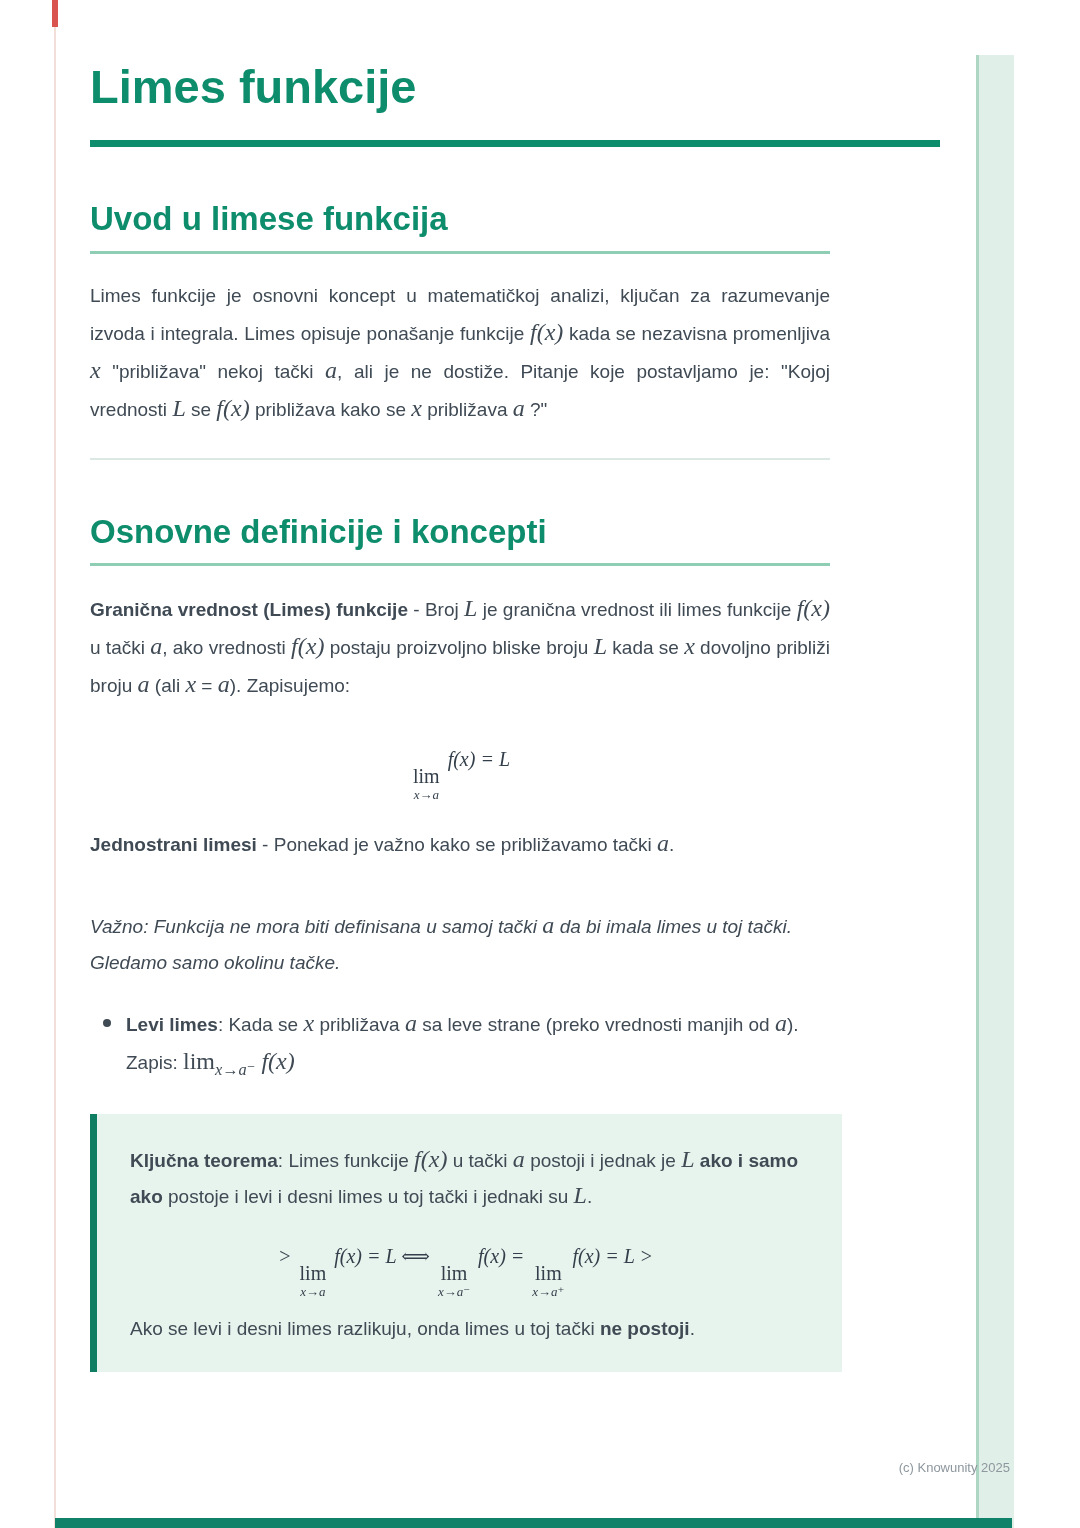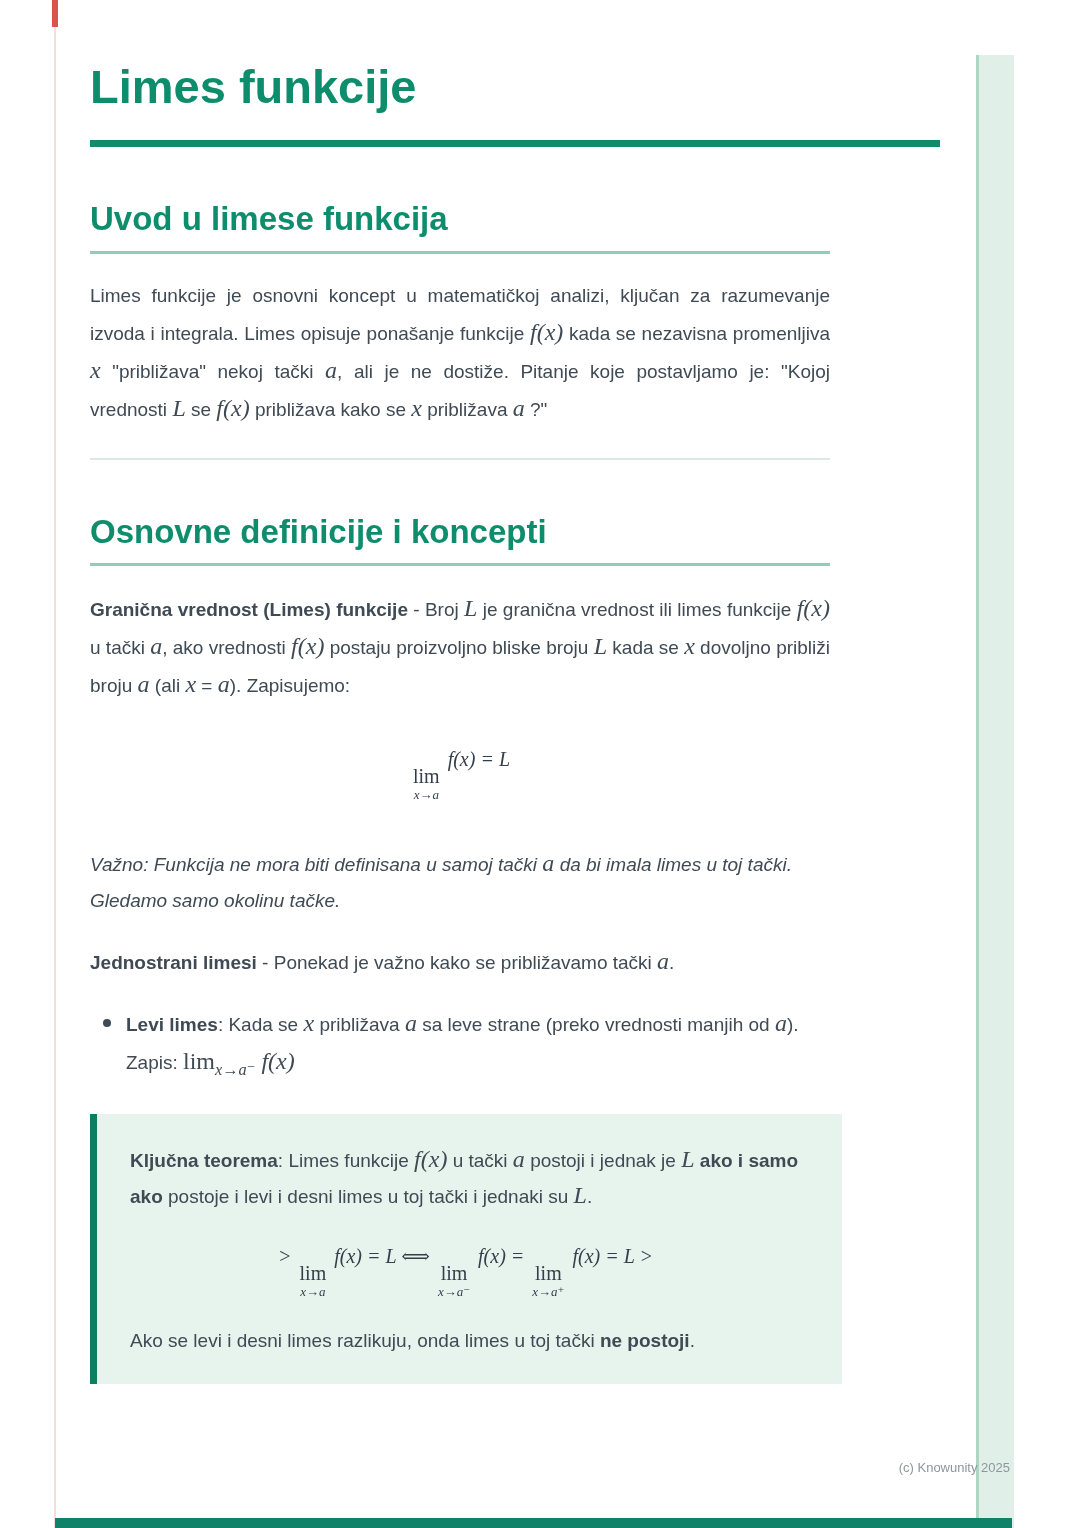--- a/index.html
+++ b/index.html
@@ -42,21 +42,21 @@
 
   ul.bullets { margin-top:24px; width:740px; list-style:none; padding-left:36px; }
   ul.bullets li { position:relative; font-size:19px; line-height:36px; margin-bottom:14px; color:#3f4a54; }
   ul.bullets li::before { content:""; position:absolute; left:-23px; top:14px;
                           width:8px; height:8px; border-radius:50%; background:#3f4a54; }
 
   .callout { margin-top:26px; width:752px; background:#e7f3ed;
              border-left:7px solid #0f7d62; padding:28px 41px 26px 33px; }
   .callout .cpara { margin-top:0; width:auto; line-height:34px; }
   .callout .cmath { margin-top:30px; width:auto; }
-  .callout .zakljucak { margin-top:26px; }
+  .callout .zakljucak { margin-top:14px; }
 
   .footer { position:absolute; right:70px; top:1460px; font-size:13px; color:#8d979e; z-index:3; }
 </style>
 </head>
 <body>
 
 <div class="canvas">
   <div class="margin-line"></div>
   <div class="margin-mark"></div>
   <div class="right-stripe"></div>
@@ -77,23 +77,23 @@
       <h2>Osnovne definicije i koncepti</h2>
       <div class="h2-rule"></div>
 
       <p class="para justify"><span class="s-b">Granična vrednost (Limes) funkcije</span><span class="s-n"> - Broj </span><span class="s-m">L</span><span class="s-n"> je granična vrednost ili limes funkcije </span><span class="s-m">f(x)</span><span class="s-n"> u tački </span><span class="s-m">a</span><span class="s-n">, ako vrednosti </span><span class="s-m">f(x)</span><span class="s-n"> postaju proizvoljno bliske broju </span><span class="s-m">L</span><span class="s-n"> kada se </span><span class="s-m">x</span><span class="s-n"> dovoljno približi broju </span><span class="s-m">a</span><span class="s-n"> (ali </span><span class="s-m">x</span><span class="s-n"> = </span><span class="s-m">a</span><span class="s-n">). Zapisujemo:</span></p>
 
       <div class="math-display"><span class="limstack">
             <span class="limword">lim</span>
             <span class="limsub">x→a</span>
           </span> f(x) = L</div>
 
+      <p class="para"><span class="s-b">Jednostrani limesi</span><span class="s-n"> - Ponekad je važno kako se približavamo tački </span><span class="s-m">a</span><span class="s-n">.</span></p>
+
       <p class="para italic vazno"><span class="s-n">Važno: Funkcija ne mora biti definisana u samoj tački </span><span class="s-m">a</span><span class="s-n"> da bi imala limes u toj tački. Gledamo samo okolinu tačke.</span></p>
-
-      <p class="para"><span class="s-b">Jednostrani limesi</span><span class="s-n"> - Ponekad je važno kako se približavamo tački </span><span class="s-m">a</span><span class="s-n">.</span></p>
 
       <ul class="bullets">
         <li><span class="s-b">Levi limes</span><span class="s-n">: Kada se </span><span class="s-m">x</span><span class="s-n"> približava </span><span class="s-m">a</span><span class="s-n"> sa leve strane (preko vrednosti manjih od </span><span class="s-m">a</span><span class="s-n">). Zapis: </span><span class="s-m"><span class="limword">lim</span><sub class="subin">x→a⁻</sub> f(x)</span></li>
       </ul>
 
       <div class="callout">
         <p class="para cpara"><span class="s-b">Ključna teorema</span><span class="s-n">: Limes funkcije </span><span class="s-m">f(x)</span><span class="s-n"> u tački </span><span class="s-m">a</span><span class="s-n"> postoji i jednak je </span><span class="s-m">L</span><span class="s-n"> </span><span class="s-b">ako i samo ako</span><span class="s-n"> postoje i levi i desni limes u toj tački i jednaki su </span><span class="s-m">L</span><span class="s-n">.</span></p>
         <div class="math-display cmath">&gt; <span class="limstack">
               <span class="limword">lim</span>
               <span class="limsub">x→a</span>

